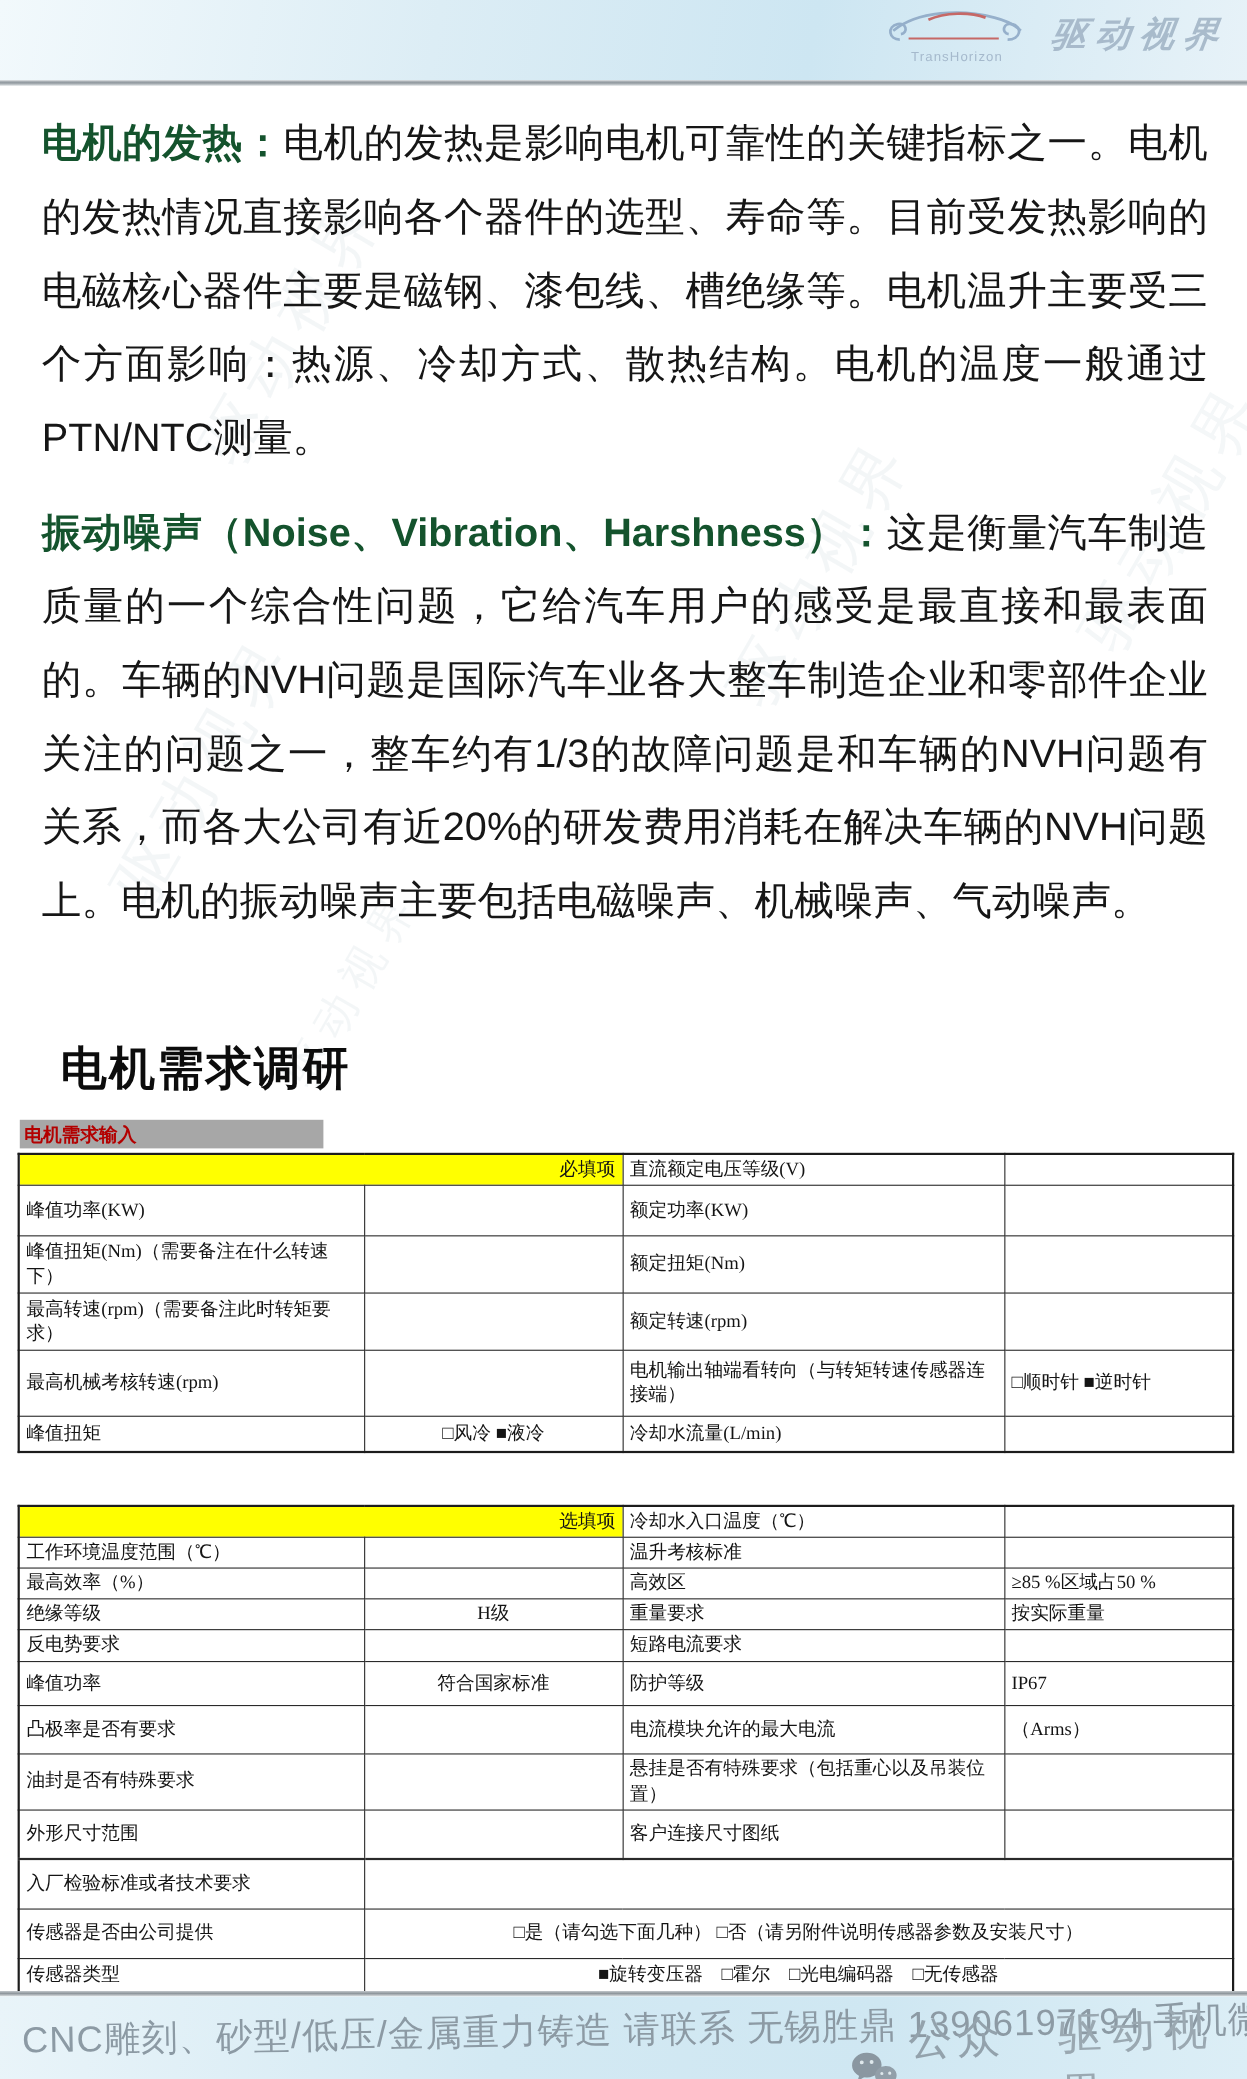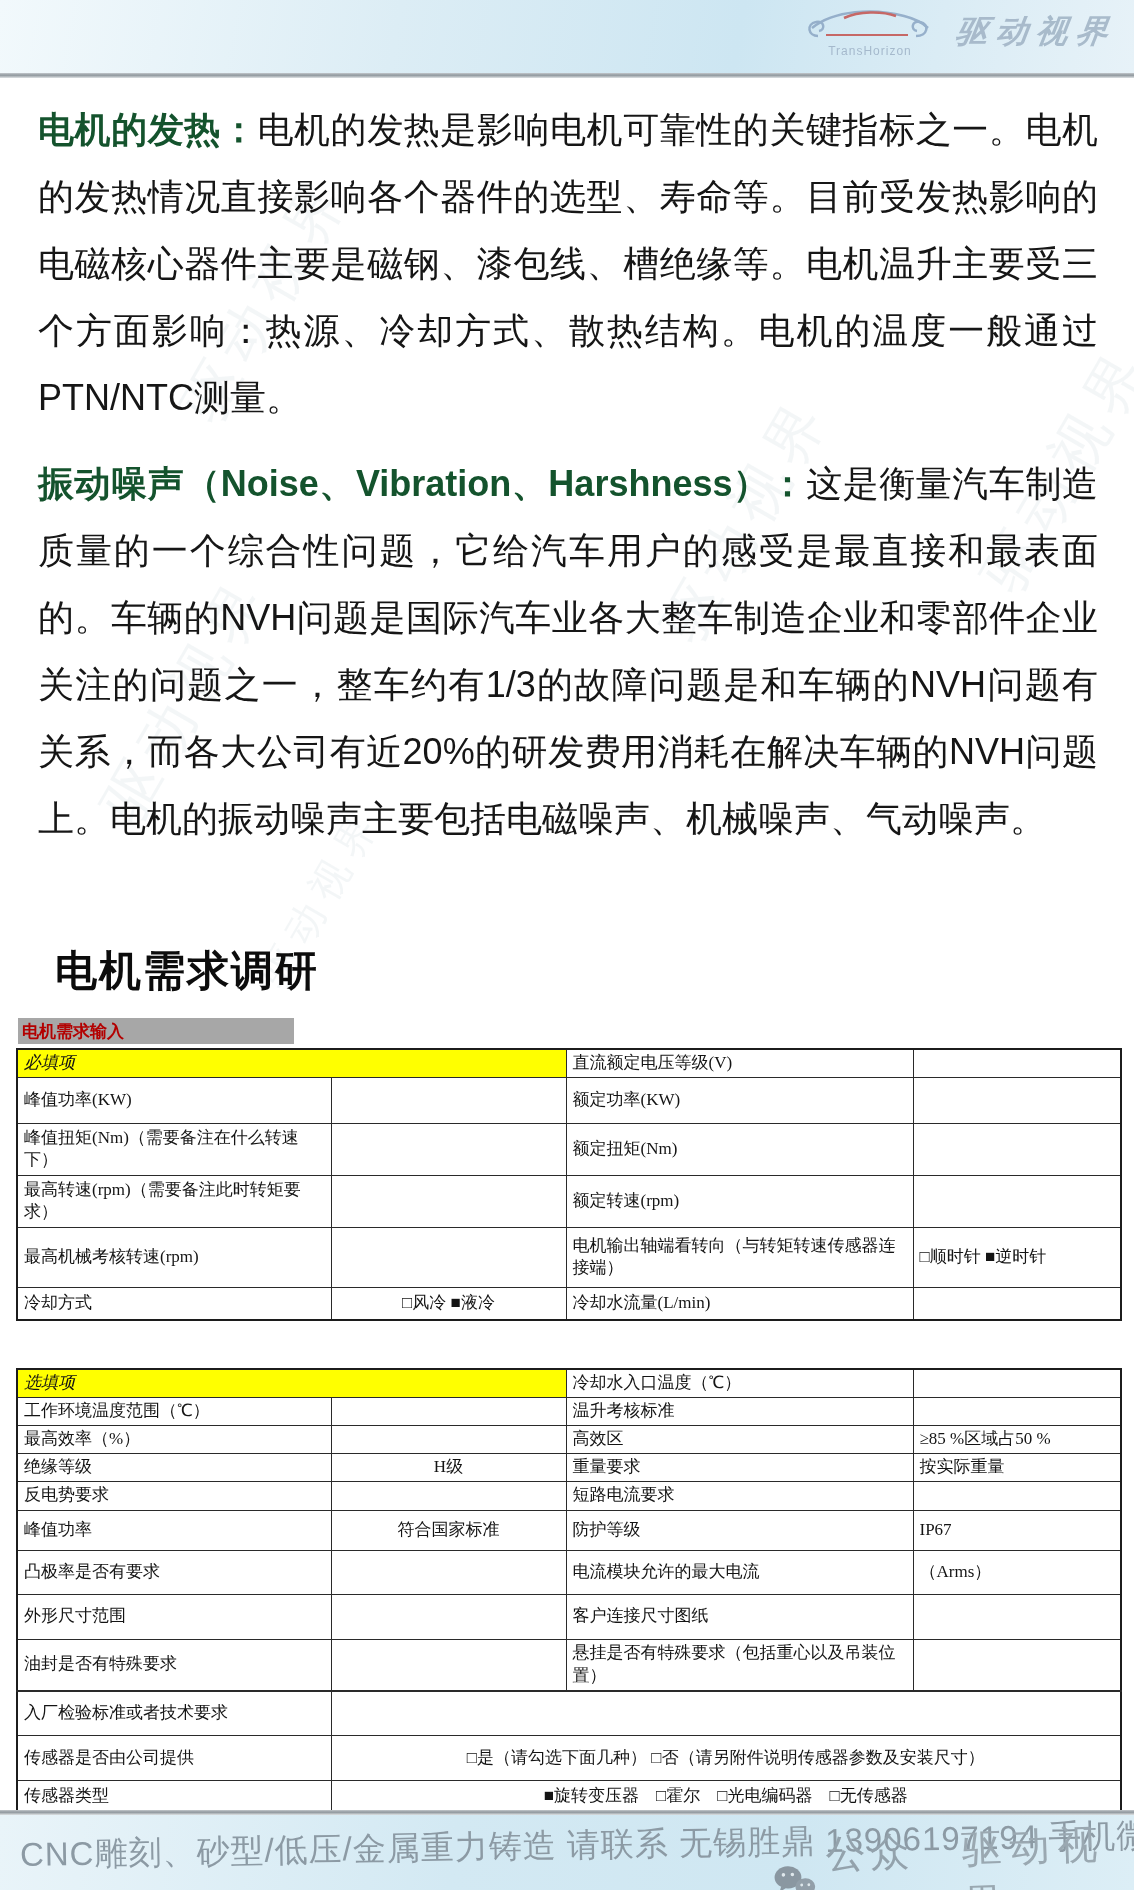--- a/index.html
+++ b/index.html
@@ -37,21 +37,21 @@
   .caption-bar{position:absolute;left:18px;top:1018px;width:276px;height:26px;
     background:#a7a7a7;color:#b30000;font-weight:bold;font-size:17px;line-height:28px;
     padding-left:4px;box-sizing:border-box;font-family:"Liberation Serif",serif;}
   table.survey{position:absolute;left:16px;border-collapse:collapse;table-layout:fixed;
     width:1104px;font-family:"Liberation Serif",serif;font-size:17px;color:#141414;}
   table.survey td{border:1px solid #2a2a2a;padding:2px 6px;vertical-align:middle;
     overflow:hidden;line-height:1.35;}
   table.survey{border:2px solid #1c1c1c;}
   table.t1{top:1048px;}
   table.t2{top:1368px;}
-  td.yellow{background:#ffff00;text-align:left;font-style:italic;}
+  td.yellow{background:#ffff00;text-align:right;}
   td.c{text-align:center;}
   tr.thick td{border-top-width:2px;}
 
   
   .bottom-banner{position:absolute;left:0;top:1815px;width:1134px;height:75px;
     background:linear-gradient(95deg,#e9f4f9 0%,#d3e9f3 40%,#cfe7f2 70%,#dceef6 100%);}
   .footer-text{position:absolute;left:20px;top:1833px;font-size:33px;color:#8c9aa4;
     letter-spacing:1px;transform:rotate(-1deg);transform-origin:left center;white-space:nowrap;}
   .footer-wm{position:absolute;left:772px;top:1822px;display:flex;align-items:center;gap:8px;
     color:#95a4ae;transform:rotate(-2deg);}
@@ -125,21 +125,21 @@
       <td>额定转速(rpm)</td>
       <td></td>
     </tr>
     <tr style="height:60px">
       <td>最高机械考核转速(rpm)</td>
       <td class="c"></td>
       <td>电机输出轴端看转向（与转矩转速传感器连接端）</td>
       <td>□顺时针 ■逆时针</td>
     </tr>
     <tr style="height:33px">
-      <td>冷却方式</td>
+      <td>峰值扭矩</td>
       <td class="c">□风冷 ■液冷</td>
       <td>冷却水流量(L/min)</td>
       <td></td>
     </tr>
   </tbody>
     </table>
 
   <table class="survey t2">
     <colgroup>
         <col style="width:314px">
@@ -183,29 +183,29 @@
       <td>防护等级</td>
       <td>IP67</td>
     </tr>
     <tr style="height:44px">
       <td>凸极率是否有要求</td>
       <td class="c"></td>
       <td>电流模块允许的最大电流</td>
       <td>（Arms）</td>
     </tr>
     <tr style="height:45px">
+      <td>油封是否有特殊要求</td>
+      <td class="c"></td>
+      <td>悬挂是否有特殊要求（包括重心以及吊装位置）</td>
+      <td></td>
+    </tr>
+    <tr style="height:45px">
       <td>外形尺寸范围</td>
       <td class="c"></td>
       <td>客户连接尺寸图纸</td>
-      <td></td>
-    </tr>
-    <tr style="height:45px">
-      <td>油封是否有特殊要求</td>
-      <td class="c"></td>
-      <td>悬挂是否有特殊要求（包括重心以及吊装位置）</td>
       <td></td>
     </tr>
     <tr style="height:45px" class="thick">
       <td>入厂检验标准或者技术要求</td>
       <td colspan="3" class="c"></td>
     </tr>
     <tr style="height:45px">
       <td>传感器是否由公司提供</td>
       <td colspan="3" class="c">□是（请勾选下面几种） □否（请另附件说明传感器参数及安装尺寸）</td>
     </tr>

